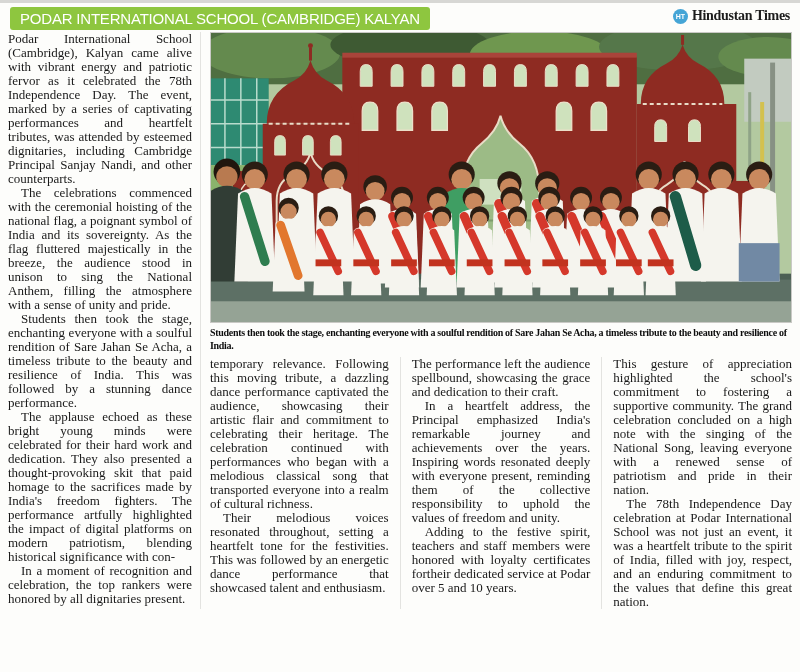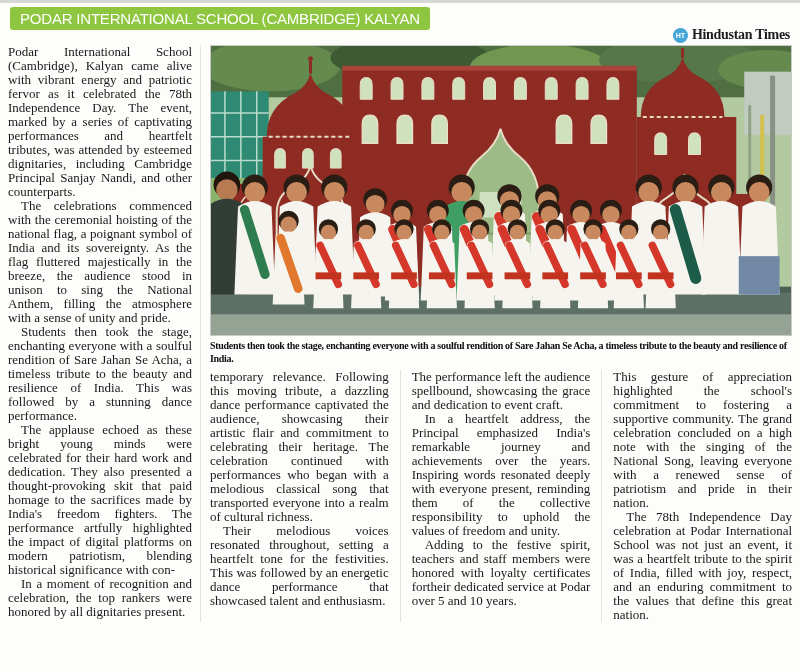--- a/index.html
+++ b/index.html
@@ -15,21 +15,21 @@
     font-family:"Liberation Serif",serif;color:var(--text-ink);overflow:hidden;
   }
   .crop-edge{height:3px;background:#d7d7d4;width:100%}
   
   .masthead{display:flex;justify-content:space-between;align-items:flex-start;padding:4px 10px 0 10px}
   .banner{
     background:var(--banner-green);color:#fff;border-radius:3px;
     font-family:"Liberation Sans",sans-serif;font-weight:normal;font-size:15px;
     line-height:23px;padding:0 10px;letter-spacing:-0.2px;white-space:nowrap;
   }
-  .brand{display:flex;align-items:center;gap:4px;margin-top:20px}
+  .brand{display:flex;align-items:center;gap:4px;margin-top:1px}
   .brand-badge{
     width:15px;height:15px;border-radius:50%;background:var(--brand-blue);
     color:#fff;font-family:"Liberation Sans",sans-serif;font-weight:bold;font-size:7px;
     display:flex;align-items:center;justify-content:center;
   }
   .brand-name{font-family:"Liberation Serif",serif;font-weight:bold;font-size:14px;color:#1c1c1c;letter-spacing:-0.3px}
   
   h1.headline{
     font-family:"Liberation Serif",serif;font-weight:500;color:#0c0c0c;
     font-size:37px;line-height:1.08;letter-spacing:-0.5px;
@@ -307,21 +307,21 @@
       </figure>
 
       <figcaption class="caption">Students then took the stage, enchanting everyone with a soulful rendition of Sare Jahan Se Acha, a timeless tribute to the beauty and resilience of India.</figcaption>
 
       <div class="cols3">
         <div class="c3col">
           <p class="body">temporary relevance. Following this moving tribute, a dazzling dance performance captivated the audience, showcasing their artistic flair and commitment to celebrating their heritage. The celebration continued with performances who began with a melodious classical song that transported everyone into a realm of cultural richness.</p>
           <p class="body ind">Their melodious voices resonated throughout, setting a heartfelt tone for the festivities. This was followed by an energetic dance performance that showcased talent and enthusiasm.</p>
         </div>
         <div class="c3col">
-          <p class="body">The performance left the audience spellbound, showcasing the grace and dedication to event craft.</p>
+          <p class="body">The performance left the audience spellbound, showcasing the grace and dedication to their craft.</p>
           <p class="body ind">In a heartfelt address, the Principal emphasized India's remarkable journey and achievements over the years. Inspiring words resonated deeply with everyone present, reminding them of the collective responsibility to uphold the values of freedom and unity.</p>
           <p class="body ind">Adding to the festive spirit, teachers and staff members were honored with loyalty certificates fortheir dedicated service at Podar over 5 and 10 years.</p>
         </div>
         <div class="c3col">
           <p class="body">This gesture of appreciation highlighted the school's commitment to fostering a supportive community. The grand celebration concluded on a high note with the singing of the National Song, leaving everyone with a renewed sense of patriotism and pride in their nation.</p>
           <p class="body ind">The 78th Independence Day celebration at Podar International School was not just an event, it was a heartfelt tribute to the spirit of India, filled with joy, respect, and an enduring commitment to the values that define this great nation.</p>
         </div>
       </div>
 
     </div>

